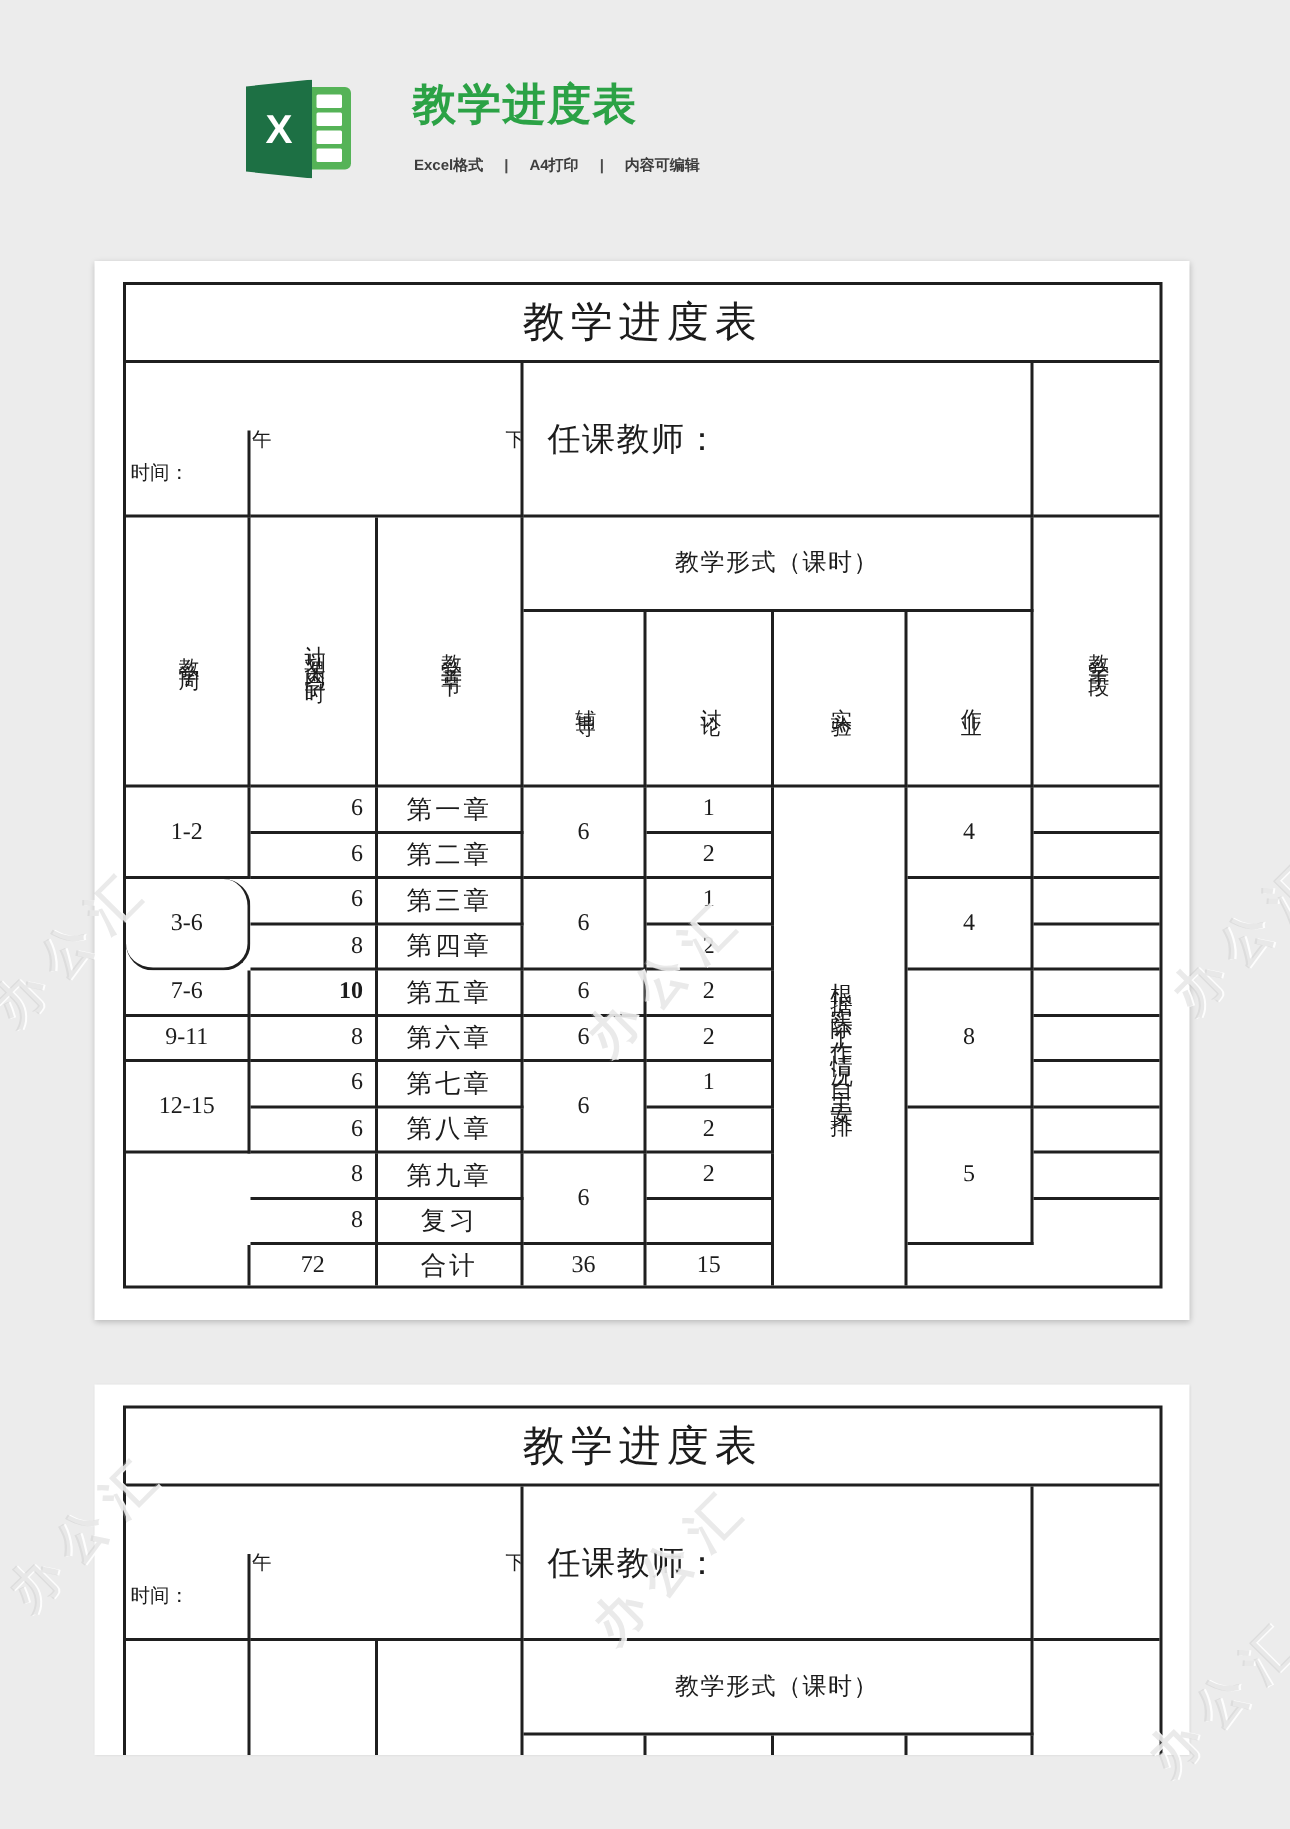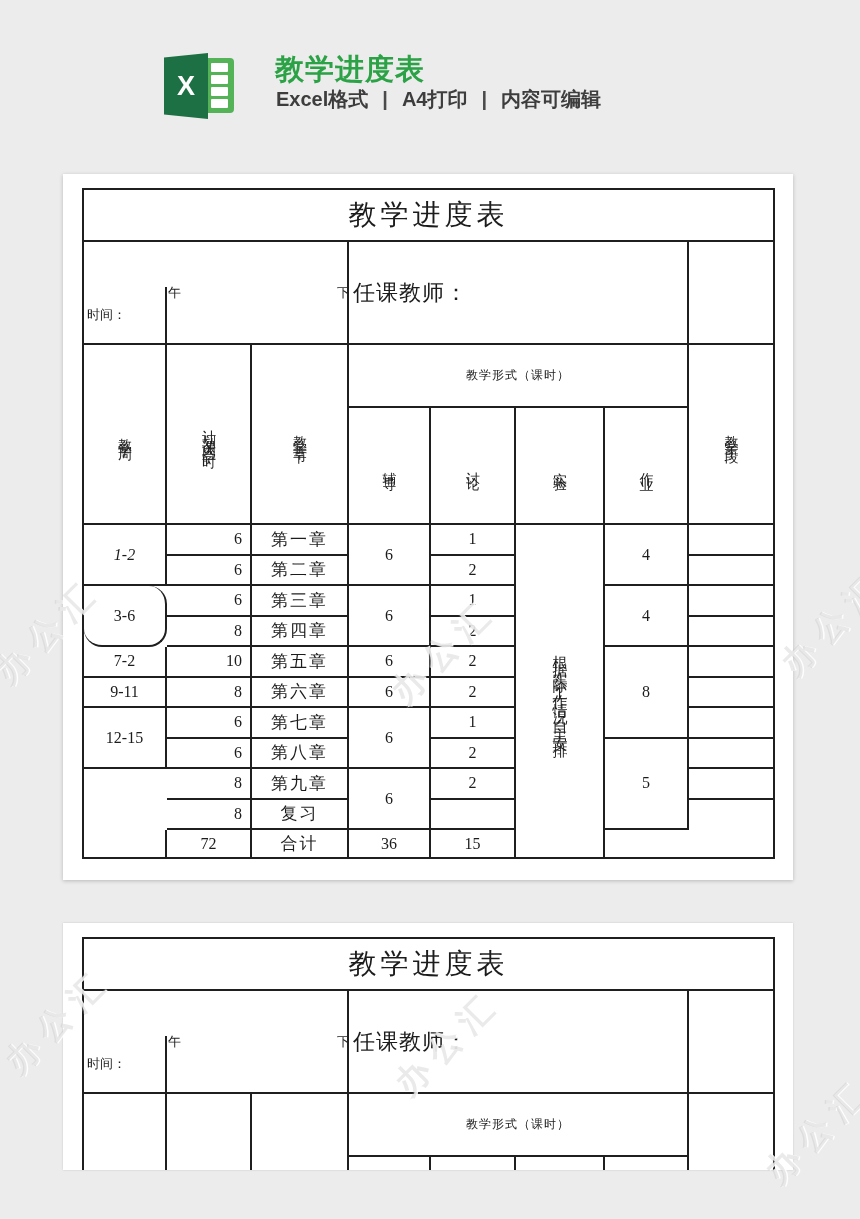--- a/index.html
+++ b/index.html
@@ -15,21 +15,21 @@
   .page-header{position:absolute;left:0;top:0;width:860px;height:150px;}
   .xl-icon{position:absolute;left:164px;top:53px;width:70px;height:66px;}
   .xl-sheet{position:absolute;right:0;top:5px;width:40px;height:55px;background:#55b357;border-radius:4px;
     display:grid;grid-template-columns:9px 17px;grid-template-rows:repeat(4,1fr);gap:3px;padding:5px 5px;box-sizing:border-box;}
   .xl-sheet span{background:#ffffff;border-radius:1px;display:block;}
   .xl-front{position:absolute;left:0;top:0;width:44px;height:66px;background:#1d7044;
     clip-path:polygon(0 7%,100% 0,100% 100%,0 93%);
     display:flex;align-items:center;justify-content:center;}
   .xl-front b{color:#fff;font-size:27px;font-weight:bold;font-family:"Liberation Sans",sans-serif;}
   .doc-title{position:absolute;left:275px;top:50px;font-size:29px;font-weight:bold;letter-spacing:1px;}
-  .doc-sub{position:absolute;left:276px;top:86px;font-size:20px;font-weight:bold;color:#3d3d3d;}
+  .doc-sub{position:absolute;left:276px;top:103px;font-size:10px;font-weight:bold;color:#3d3d3d;}
   .doc-sub .sep{margin:0 14px;color:#4a4a4a;}
   
   .card{position:absolute;left:63px;width:730px;background:#ffffff;
     box-shadow:0 1px 4px rgba(0,0,0,0.22);}
   .card-1{top:174px;height:706px;}
   .card-2{top:923px;height:247px;overflow:hidden;box-shadow:0 0 2px rgba(0,0,0,0.15);}
   
   .sheet{
     position:absolute;left:19px;top:14px;
     width:693px;height:671px;box-sizing:border-box;
@@ -45,24 +45,24 @@
     display:flex;align-items:center;justify-content:center;
     font-size:16px;overflow:hidden;
   }
   .cell.edge-r{border-right:none;}
   .cell.edge-b{border-bottom:none;}
   .t-title{font-size:28px;letter-spacing:4px;}
   .t-small{font-size:13px;}
   .t-left{justify-content:flex-start;padding-left:3px;margin-top:45px;}
   .split{justify-content:space-between;font-size:13px;padding:0 1px;}
   .split span:last-child{margin-right:-4px;}
-  .t-teacher{font-size:22px;justify-content:flex-start;padding-left:4px;letter-spacing:1px;}
+  .t-teacher{font-size:22px;justify-content:flex-start;padding-left:16px;letter-spacing:1px;}
   .v{writing-mode:vertical-rl;text-orientation:upright;letter-spacing:5px;line-height:1;font-size:14px;}
   .v-long{writing-mode:vertical-rl;text-orientation:upright;letter-spacing:8px;line-height:1;font-size:15px;}
-  .t-head{font-size:12px;letter-spacing:1px;text-align:right;}
+  .t-head{font-size:16px;letter-spacing:1px;text-align:right;}
   .t-right{justify-content:flex-end;padding-right:8px;}
   .t-chapter{letter-spacing:2px;font-size:17px;}
   
   .wm{
     position:absolute;z-index:5;pointer-events:none;
     font-size:34px;font-weight:bold;letter-spacing:10px;
     color:rgba(185,185,185,0.30);
     text-shadow:1px 1px 0 rgba(255,255,255,0.9);
     transform:rotate(-45deg);white-space:nowrap;
   }
@@ -108,31 +108,31 @@
       <div class="cell edge-r" style="grid-area: 2 / 8 / span 1 / span 1;"></div>
       <div class="cell v" style="grid-area: 3 / 1 / span 2 / span 1;">教学周</div>
       <div class="cell v" style="grid-area: 3 / 2 / span 2 / span 1;">计划课内学时</div>
       <div class="cell v" style="grid-area: 3 / 3 / span 2 / span 1;">教学章节</div>
       <div class="cell t-head" style="grid-area: 3 / 4 / span 1 / span 4;">教学形式（课时）</div>
       <div class="cell v" style="grid-area: 4 / 4 / span 1 / span 1;">辅导</div>
       <div class="cell v" style="grid-area: 4 / 5 / span 1 / span 1;">讨论</div>
       <div class="cell v" style="grid-area: 4 / 6 / span 1 / span 1;">实验</div>
       <div class="cell v" style="grid-area: 4 / 7 / span 1 / span 1;">作业</div>
       <div class="cell v edge-r" style="grid-area: 3 / 8 / span 2 / span 1;">教学手段</div>
-      <div class="cell" style="grid-area: 5 / 1 / span 2 / span 1; font-style: italic;">1-2</div>
+      <div class="cell" style="grid-area: 5 / 1 / span 2 / span 1;">1-2</div>
       <div class="cell" style="grid-area: 7 / 1 / span 2 / span 1; border-radius: 18px;">3-6</div>
-      <div class="cell" style="grid-area: 9 / 1 / span 1 / span 1;">7-2</div>
+      <div class="cell" style="grid-area: 9 / 1 / span 1 / span 1;">7-6</div>
       <div class="cell" style="grid-area: 10 / 1 / span 1 / span 1;">9-11</div>
       <div class="cell" style="grid-area: 11 / 1 / span 2 / span 1;">12-15</div>
       <div class="cell edge-b" style="grid-area: 15 / 1 / span 1 / span 1;"></div>
       <div class="cell t-right" style="grid-area: 5 / 2 / span 1 / span 1;">6</div>
       <div class="cell t-right" style="grid-area: 6 / 2 / span 1 / span 1;">6</div>
       <div class="cell t-right" style="grid-area: 7 / 2 / span 1 / span 1;">6</div>
       <div class="cell t-right" style="grid-area: 8 / 2 / span 1 / span 1;">8</div>
-      <div class="cell t-right" style="grid-area: 9 / 2 / span 1 / span 1;">10</div>
+      <div class="cell t-right" style="grid-area: 9 / 2 / span 1 / span 1; font-weight: bold;">10</div>
       <div class="cell t-right" style="grid-area: 10 / 2 / span 1 / span 1;">8</div>
       <div class="cell t-right" style="grid-area: 11 / 2 / span 1 / span 1;">6</div>
       <div class="cell t-right" style="grid-area: 12 / 2 / span 1 / span 1;">6</div>
       <div class="cell t-right" style="grid-area: 13 / 2 / span 1 / span 1;">8</div>
       <div class="cell t-right" style="grid-area: 14 / 2 / span 1 / span 1;">8</div>
       <div class="cell edge-b" style="grid-area: 15 / 2 / span 1 / span 1;">72</div>
       <div class="cell t-chapter" style="grid-area: 5 / 3 / span 1 / span 1;">第一章</div>
       <div class="cell t-chapter" style="grid-area: 6 / 3 / span 1 / span 1;">第二章</div>
       <div class="cell t-chapter" style="grid-area: 7 / 3 / span 1 / span 1;">第三章</div>
       <div class="cell t-chapter" style="grid-area: 8 / 3 / span 1 / span 1;">第四章</div>

